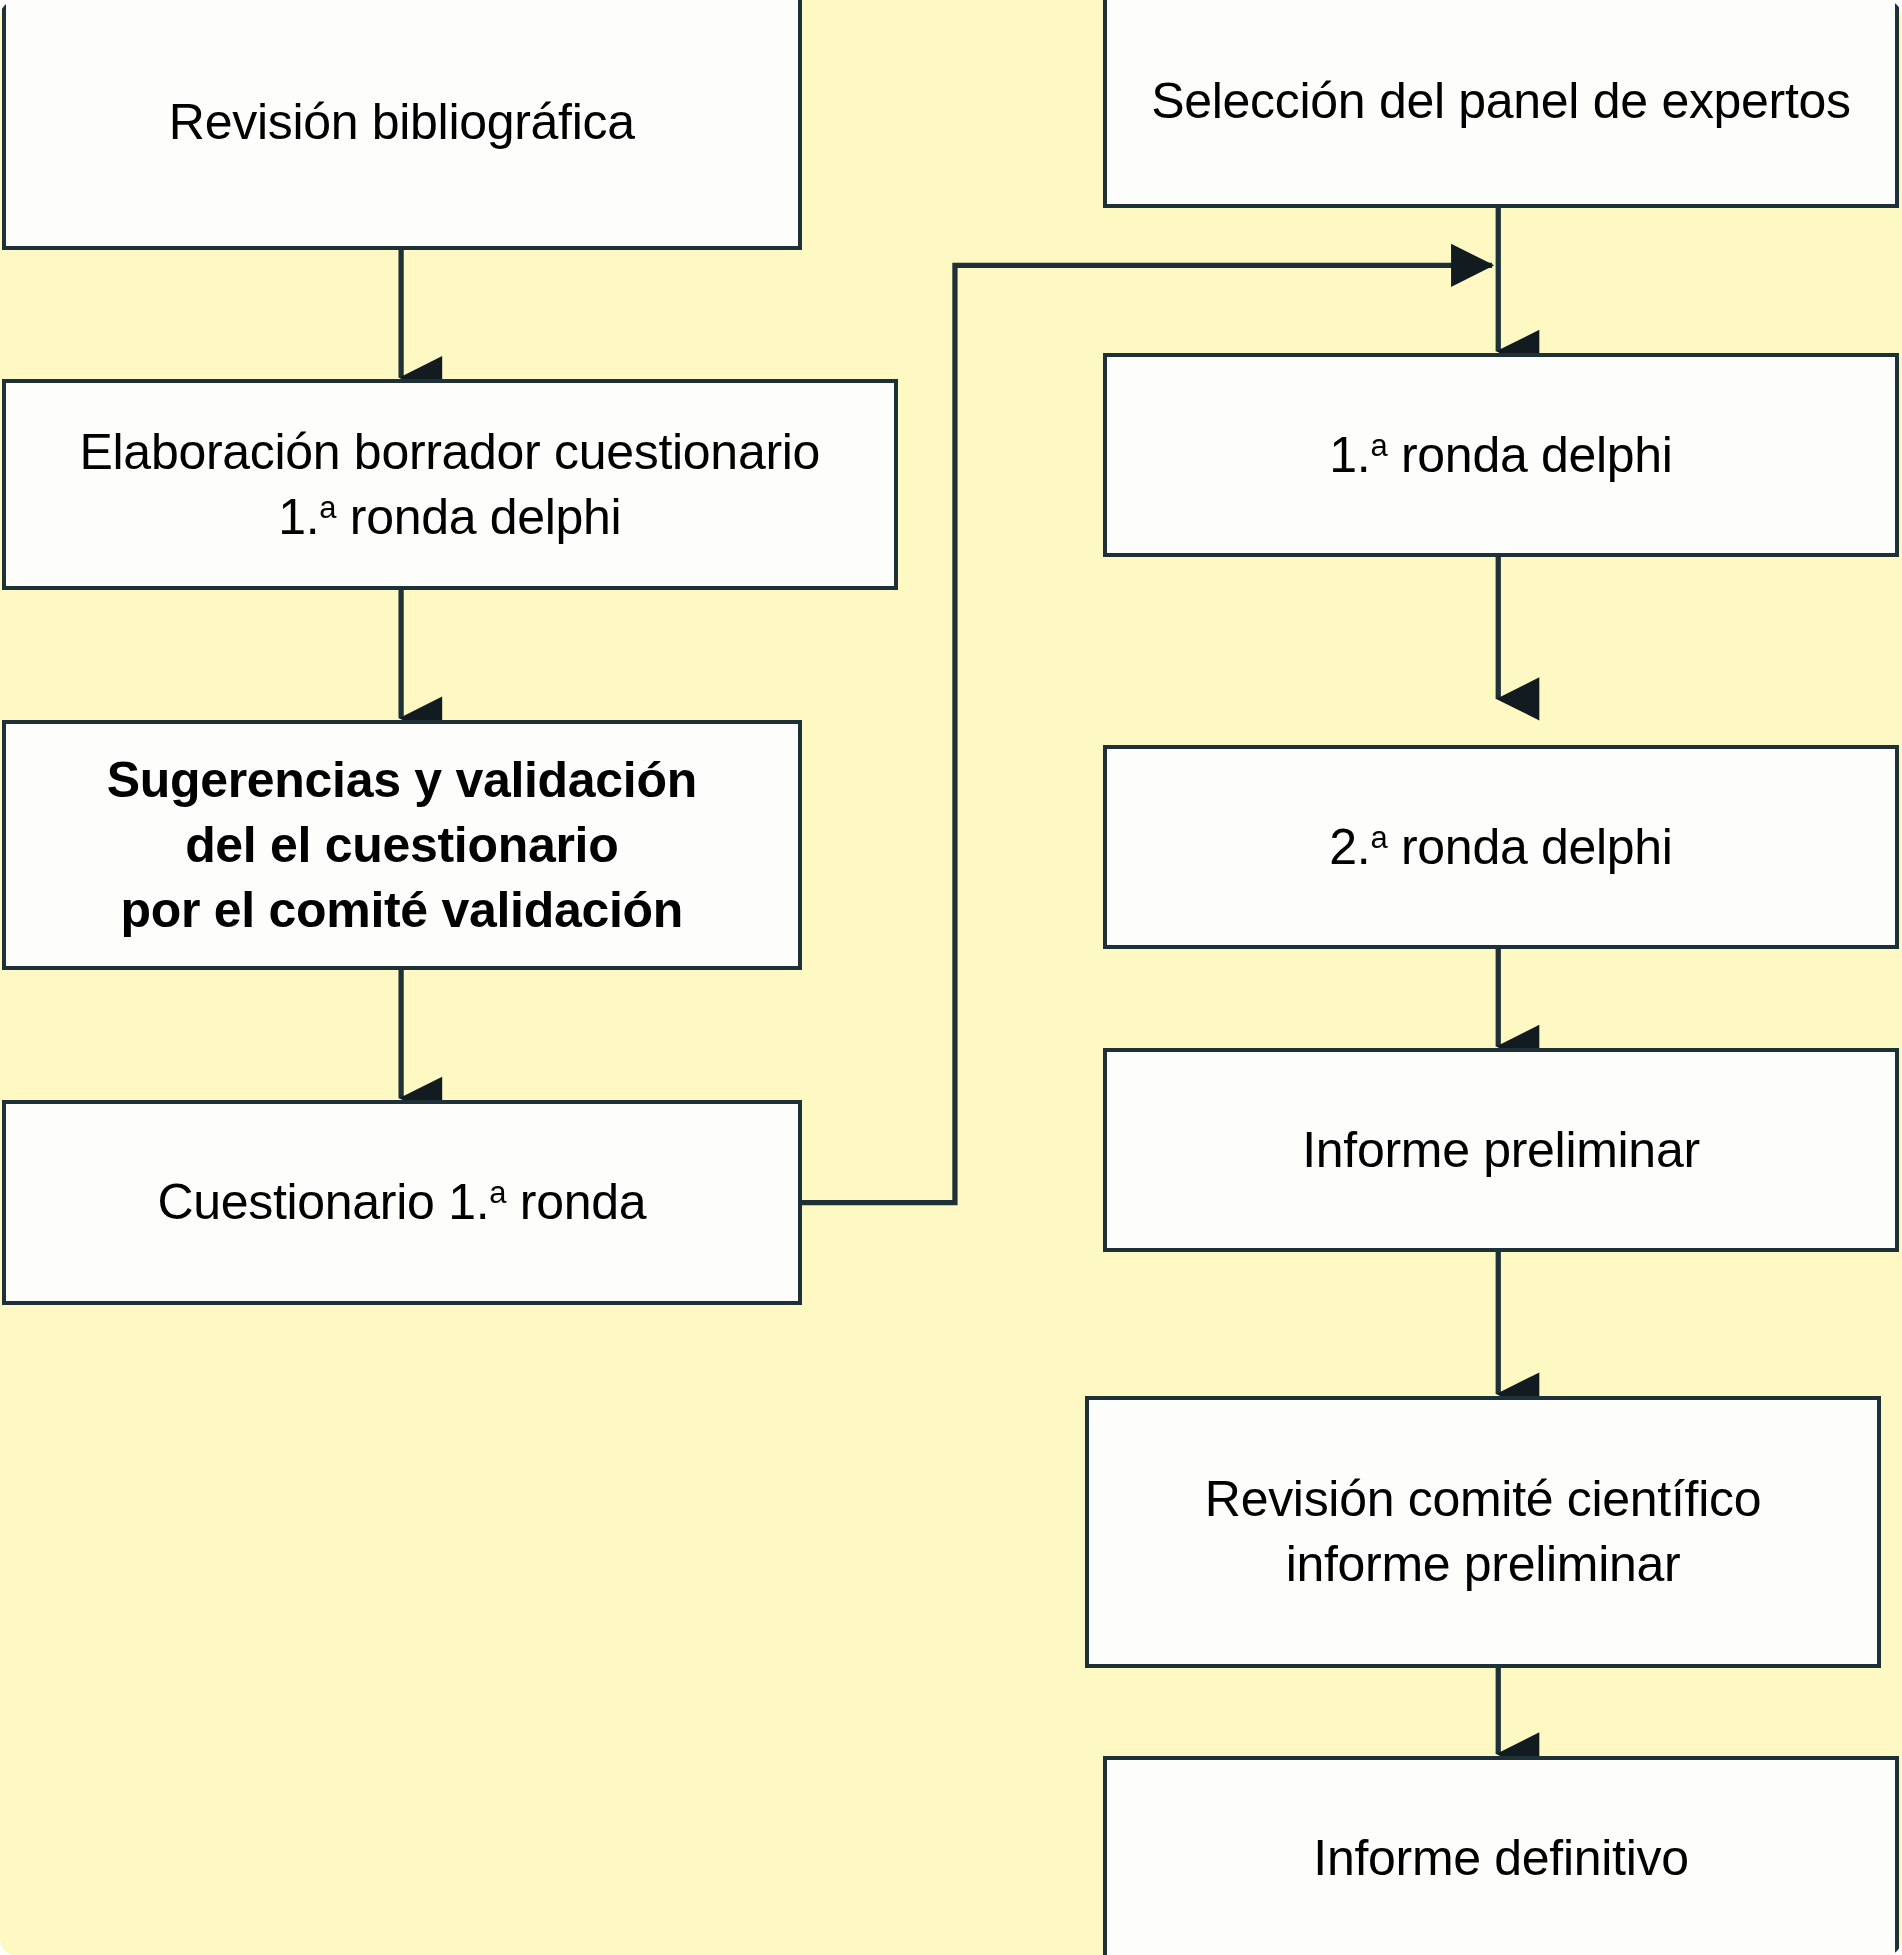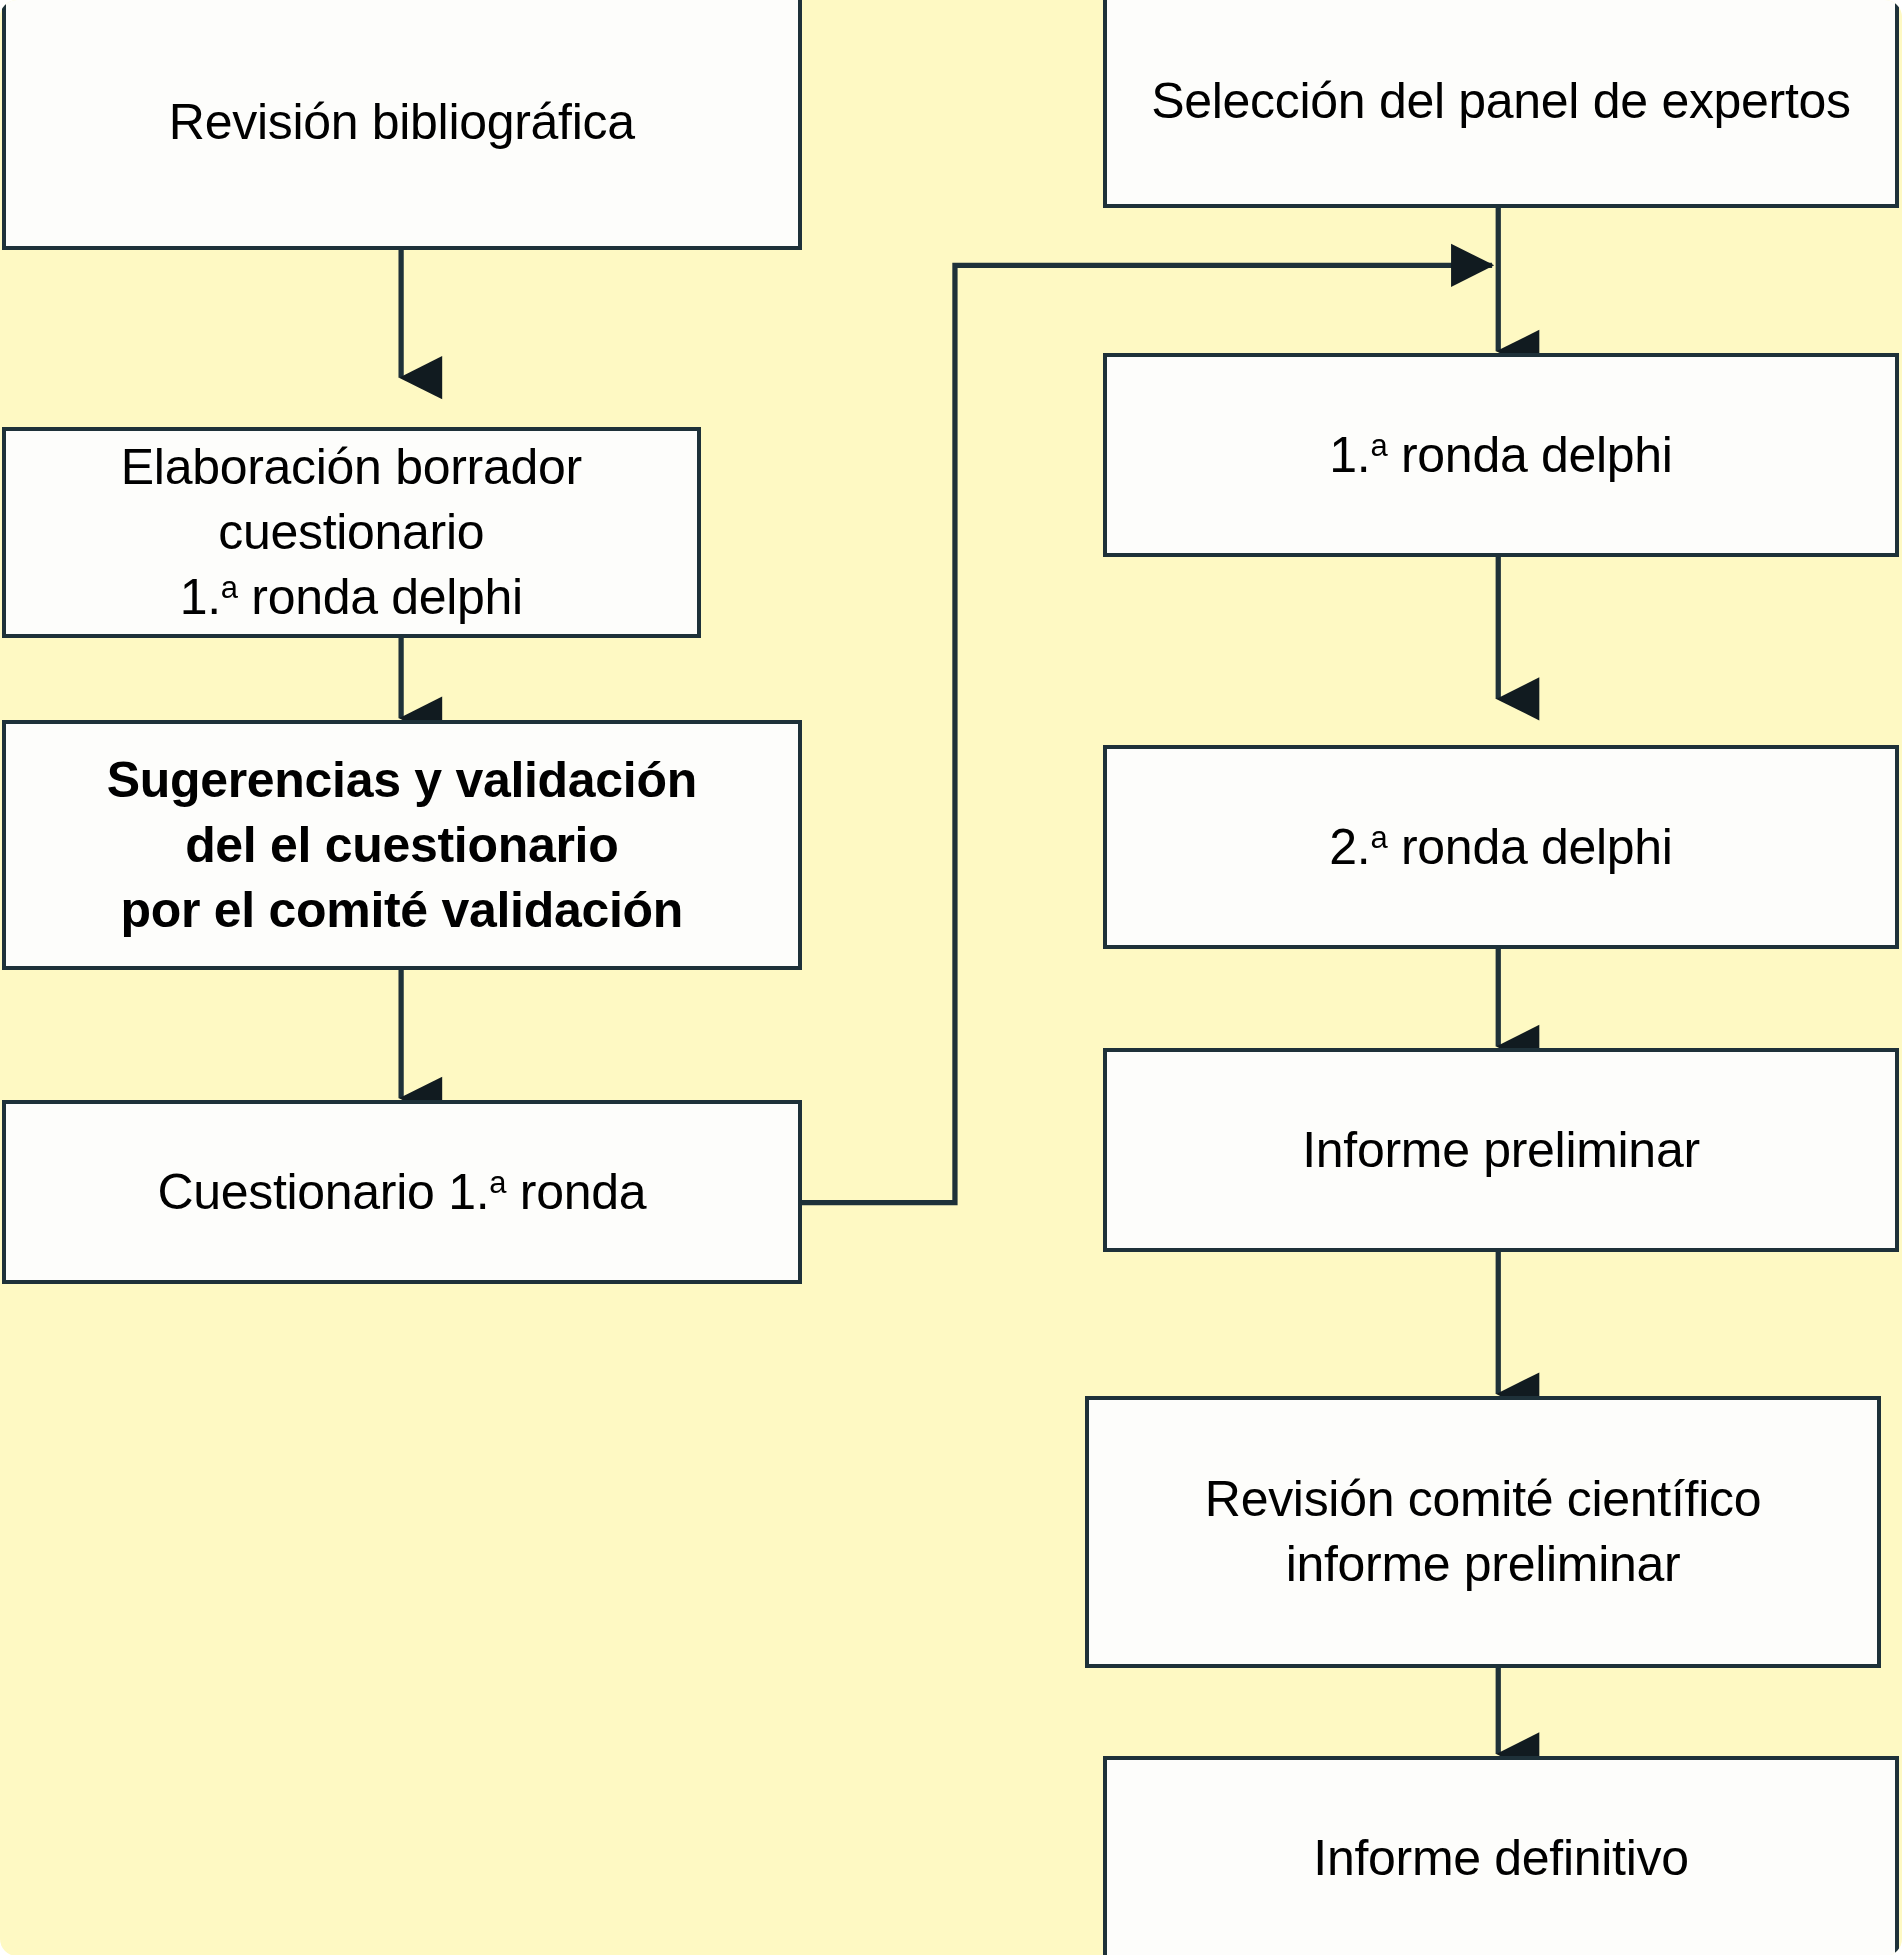--- a/index.html
+++ b/index.html
@@ -82,29 +82,29 @@
 
     <line x1="1707" y1="1424" x2="1707" y2="1588" stroke="#1e3139" stroke-width="6" marker-end="url(#arrowDown)"></line>
 
     <line x1="1707" y1="1836" x2="1707" y2="1998" stroke="#1e3139" stroke-width="6" marker-end="url(#arrowDown)"></line>
   </svg>
 
   <div class="node" style="left:1.8px; top:-5.3px; width:800px; height:255px;">
     <span class="node-label"><span>Revisión bibliográfica</span><br></span>
   </div>
 
-  <div class="node" style="left:1.8px; top:379px; width:699px; height:211px;margin-top:48px;">
+  <div class="node" style="left:1.8px; top:379px; width:896px; height:211px;">
     <span class="node-label"><span>Elaboración borrador cuestionario</span><br><span>1.</span><sup class="ord">a</sup><span> ronda delphi</span></span>
   </div>
 
   <div class="node" style="left:1.8px; top:720px; width:800px; height:250px;font-weight:bold;">
     <span class="node-label"><span>Sugerencias y validación</span><br><span>del el cuestionario</span><br><span>por el comité validación</span></span>
   </div>
 
-  <div class="node" style="left:1.8px; top:1100px; width:800px; height:184px;">
+  <div class="node" style="left:1.8px; top:1100px; width:800px; height:205px;">
     <span class="node-label"><span>Cuestionario 1.</span><sup class="ord">a</sup><span> ronda</span></span>
   </div>
 
   <div class="node" style="left:1103px; top:-5.3px; width:796px; height:213px;">
     <span class="node-label">Selección del panel de expertos</span>
   </div>
 
   <div class="node" style="left:1103px; top:353px; width:796px; height:204px;">
     <span class="node-label"><span>1.</span><sup class="ord">a</sup><span> ronda delphi</span></span>
   </div>

